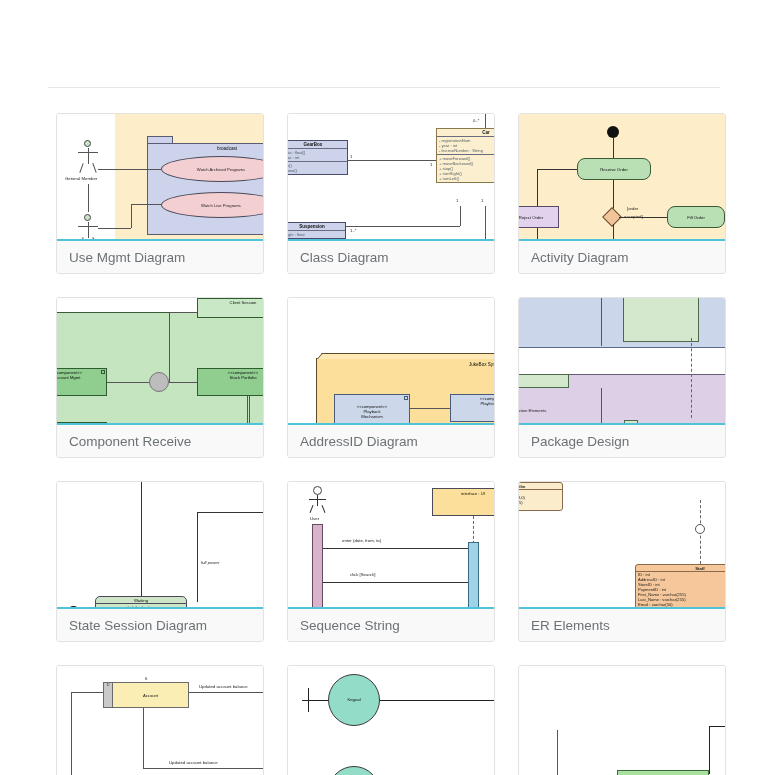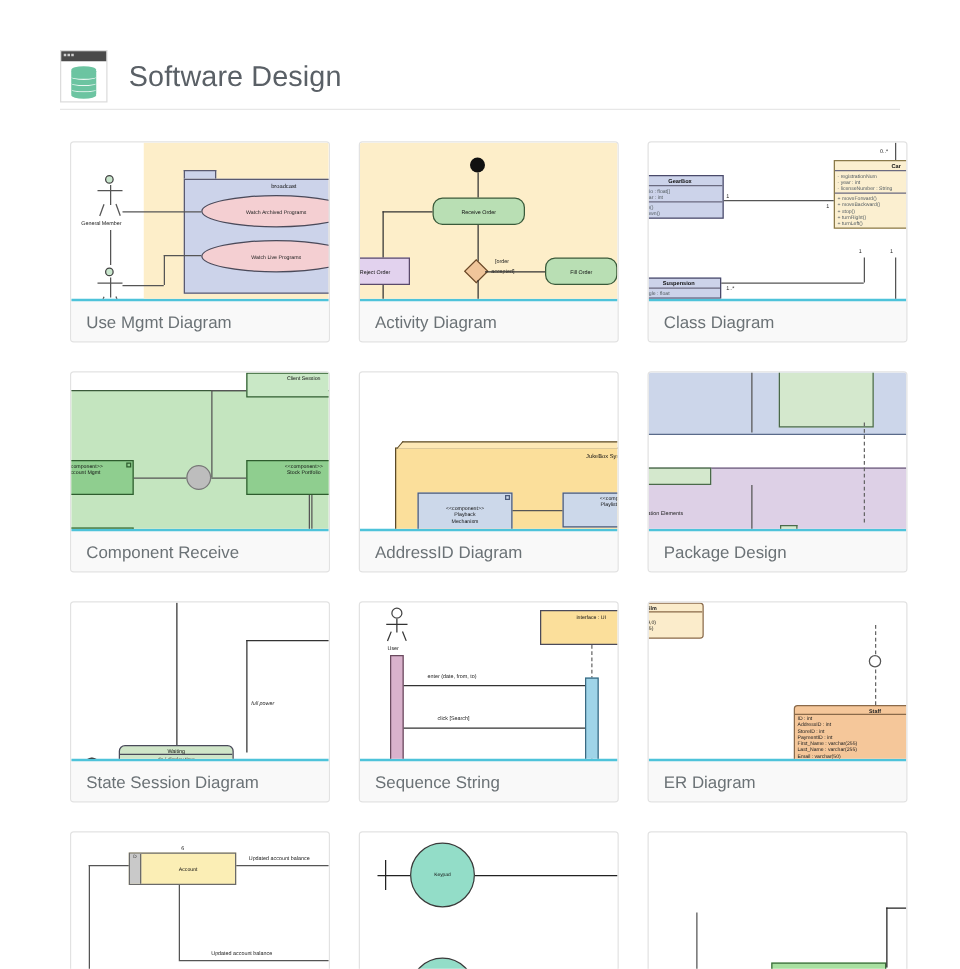--- a/index.html
+++ b/index.html
@@ -127,40 +127,20 @@
   
   .circ { position:absolute; border-radius:50%; border:0.9px solid #3a3a3a; display:flex; align-items:center; justify-content:center; font-size:3.9px; text-align:center; color:#111; line-height:1.1; }
   .circ.teal { background:#93ddc8; }
   .router { position:absolute; background:#a8e0a0; border:0.9px solid #3a6a3a; }
 </style>
 </head>
 <body>
 
 <div class="page">
 
-  <div class="header">
-    <div class="brand-icon">
-      <div class="win"></div>
-      <div class="titlebar"></div>
-      <div class="dots">
-          <i></i>
-          <i></i>
-          <i></i>
-        </div>
-      <div class="db">
-        <div class="cyl"></div>
-        <div class="cap bot"></div>
-        <div class="ring" style="top:6px"></div>
-        <div class="ring" style="top:11px"></div>
-        <div class="ring" style="top:16px"></div>
-        <div class="cap top"></div>
-      </div>
-    </div>
-    <div class="page-title">Software Design</div>
-  </div>
   <div class="divider"></div>
 
   <div class="grid">
 
     <div class="card">
       <div class="thumb">
         <div class="inner" style="transform:scale(1.0)">
           <div class="uc-bg" style="left:58px;top:0;width:362px;height:260px"></div>
           <div class="uc-tab" style="left:90px;top:22px;width:26px;height:7px"></div>
           <div class="uc-pkg" style="left:90px;top:29px;width:160px;height:92px"></div>
@@ -186,20 +166,60 @@
           <div class="ln" style="left:74px;top:90px;width:0.7px;height:24px"></div>
           <div class="ln" style="left:41px;top:114px;width:33px;height:0.7px"></div>
         </div>
       </div>
       <div class="card-label">Use Mgmt Diagram</div>
     </div>
 
     <div class="card">
       <div class="thumb">
         <div class="inner">
+          <div class="cls hi" style="left:148px;top:14px;width:100px">
+            <div class="hd">Car</div>
+            <div class="sec">- registrationNum<br>- year : int<br>- licenseNumber : String</div>
+            <div class="sec">+ moveForward()<br>+ moveBackward()<br>+ stop()<br>+ turnRight()<br>+ turnLeft()</div>
+          </div>
+          <div class="cls" style="left:-10px;top:26px;width:70px">
+            <div class="hd">GearBox</div>
+            <div class="sec">- ratio : float[]<br>- gear : int</div>
+            <div class="sec">+ up()<br>+ down()</div>
+          </div>
+
+          <div class="cls" style="left:-10px;top:108px;width:68px">
+            <div class="hd">Suspension</div>
+            <div class="sec">- angle : float</div>
+          </div>
+
+          <div class="ln" style="left:197px;top:0;width:0.7px;height:14px"></div>
+          <div class="lbl" style="left:185px;top:4px">0..*</div>
+          <div class="ln" style="left:60px;top:46px;width:88px;height:0.7px"></div>
+
+          <div class="lbl" style="left:62px;top:40px">1</div>
+          <div class="lbl" style="left:142px;top:48px">1</div>
+
+          <div class="ln" style="left:172px;top:92px;width:0.7px;height:20px"></div>
+          <div class="ln" style="left:58px;top:112px;width:114px;height:0.7px"></div>
+
+          <div class="ln" style="left:197px;top:92px;width:0.7px;height:70px"></div>
+          <div class="lbl" style="left:168px;top:84px">1</div>
+          <div class="lbl" style="left:193px;top:84px">1</div>
+
+          <div class="lbl" style="left:62px;top:114px">1..*</div>
+
+        </div>
+      </div>
+      <div class="card-label">Class Diagram</div>
+    </div>
+
+    <div class="card">
+      <div class="thumb">
+        <div class="inner">
           <div class="act-bg" style="left:0;top:0;width:420px;height:260px"></div>
           <div class="dot" style="left:88px;top:12px;width:12px;height:12px"></div>
           <div class="ln" style="left:93.5px;top:24px;width:0.9px;height:20px;background:#333"></div>
           <div class="act" style="left:58px;top:44px;width:74px;height:22px">Receive Order</div>
           <div class="ln" style="left:93.5px;top:66px;width:0.9px;height:32px;background:#333"></div>
           <div class="dia" style="left:86px;top:96px;width:14px;height:14px"></div>
           <div class="lbl" style="left:108px;top:92px">[order</div>
           <div class="lbl" style="left:105px;top:100px">accepted]</div>
           <div class="ln" style="left:100px;top:103px;width:48px;height:0.9px;background:#333"></div>
           <div class="act" style="left:148px;top:92px;width:58px;height:22px">Fill Order</div>
@@ -210,60 +230,20 @@
           <div class="ln" style="left:18px;top:55px;width:40px;height:0.9px;background:#333"></div>
           <div class="act lav" style="left:-16px;top:92px;width:56px;height:22px">Reject Order</div>
         </div>
       </div>
       <div class="card-label">Activity Diagram</div>
     </div>
 
     <div class="card">
       <div class="thumb">
         <div class="inner">
-          <div class="cls hi" style="left:148px;top:14px;width:100px">
-            <div class="hd">Car</div>
-            <div class="sec">- registrationNum<br>- year : int<br>- licenseNumber : String</div>
-            <div class="sec">+ moveForward()<br>+ moveBackward()<br>+ stop()<br>+ turnRight()<br>+ turnLeft()</div>
-          </div>
-          <div class="cls" style="left:-10px;top:26px;width:70px">
-            <div class="hd">GearBox</div>
-            <div class="sec">- ratio : float[]<br>- gear : int</div>
-            <div class="sec">+ up()<br>+ down()</div>
-          </div>
-
-          <div class="cls" style="left:-10px;top:108px;width:68px">
-            <div class="hd">Suspension</div>
-            <div class="sec">- angle : float</div>
-          </div>
-
-          <div class="ln" style="left:197px;top:0;width:0.7px;height:14px"></div>
-          <div class="lbl" style="left:185px;top:4px">0..*</div>
-          <div class="ln" style="left:60px;top:46px;width:88px;height:0.7px"></div>
-
-          <div class="lbl" style="left:62px;top:40px">1</div>
-          <div class="lbl" style="left:142px;top:48px">1</div>
-
-          <div class="ln" style="left:172px;top:92px;width:0.7px;height:20px"></div>
-          <div class="ln" style="left:58px;top:112px;width:114px;height:0.7px"></div>
-
-          <div class="ln" style="left:197px;top:92px;width:0.7px;height:70px"></div>
-          <div class="lbl" style="left:168px;top:84px">1</div>
-          <div class="lbl" style="left:193px;top:84px">1</div>
-
-          <div class="lbl" style="left:62px;top:114px">1..*</div>
-
-        </div>
-      </div>
-      <div class="card-label">Class Diagram</div>
-    </div>
-
-    <div class="card">
-      <div class="thumb">
-        <div class="inner">
           <div class="region" style="left:-20px;top:14px;width:300px;height:170px"></div>
           <div class="cmp pl" style="left:140px;top:0px;width:92px;height:20px">Client Session</div>
           <div class="cmp" style="left:140px;top:70px;width:92px;height:28px">&lt;&lt;component&gt;&gt;<br>Stock Portfolio</div>
           <div class="cmp" style="left:-30px;top:70px;width:80px;height:28px">&lt;&lt;component&gt;&gt;<br>Account Mgmt<div class="cmp-icn"></div></div>
           <div class="cmp" style="left:-30px;top:124px;width:80px;height:28px">&lt;&lt;component&gt;&gt;<br>Reporting Lib<div class="cmp-icn"></div></div>
           <div class="ball g" style="left:92px;top:74px;width:20px;height:20px"></div>
 
           <div class="ln" style="left:50px;top:84px;width:42px;height:0.8px"></div>
           <div class="ln" style="left:112px;top:84px;width:28px;height:0.8px"></div>
 
@@ -383,21 +363,21 @@
             <div class="r">Email : varchar(50)</div>
             <div class="r">Active : char(1)</div>
 
           </div>
 
           <div class="ln" style="left:181px;top:18px;width:0.7px;height:64px;border-left:0.9px dashed #666;background:none"></div>
           <div class="ball" style="left:176px;top:42px;width:10px;height:10px;background:#fff;border-color:#555"></div>
 
         </div>
       </div>
-      <div class="card-label">ER Diagram</div>
+      <div class="card-label">ER Elements</div>
     </div>
 
     <div class="card">
       <div class="thumb">
         <div class="inner">
           <div class="store" style="left:46px;top:16px;width:86px;height:26px">
             <div class="id">D</div>
               <div class="nm">Account</div>
           </div>
           <div class="lbl" style="left:88px;top:10px">6</div>

